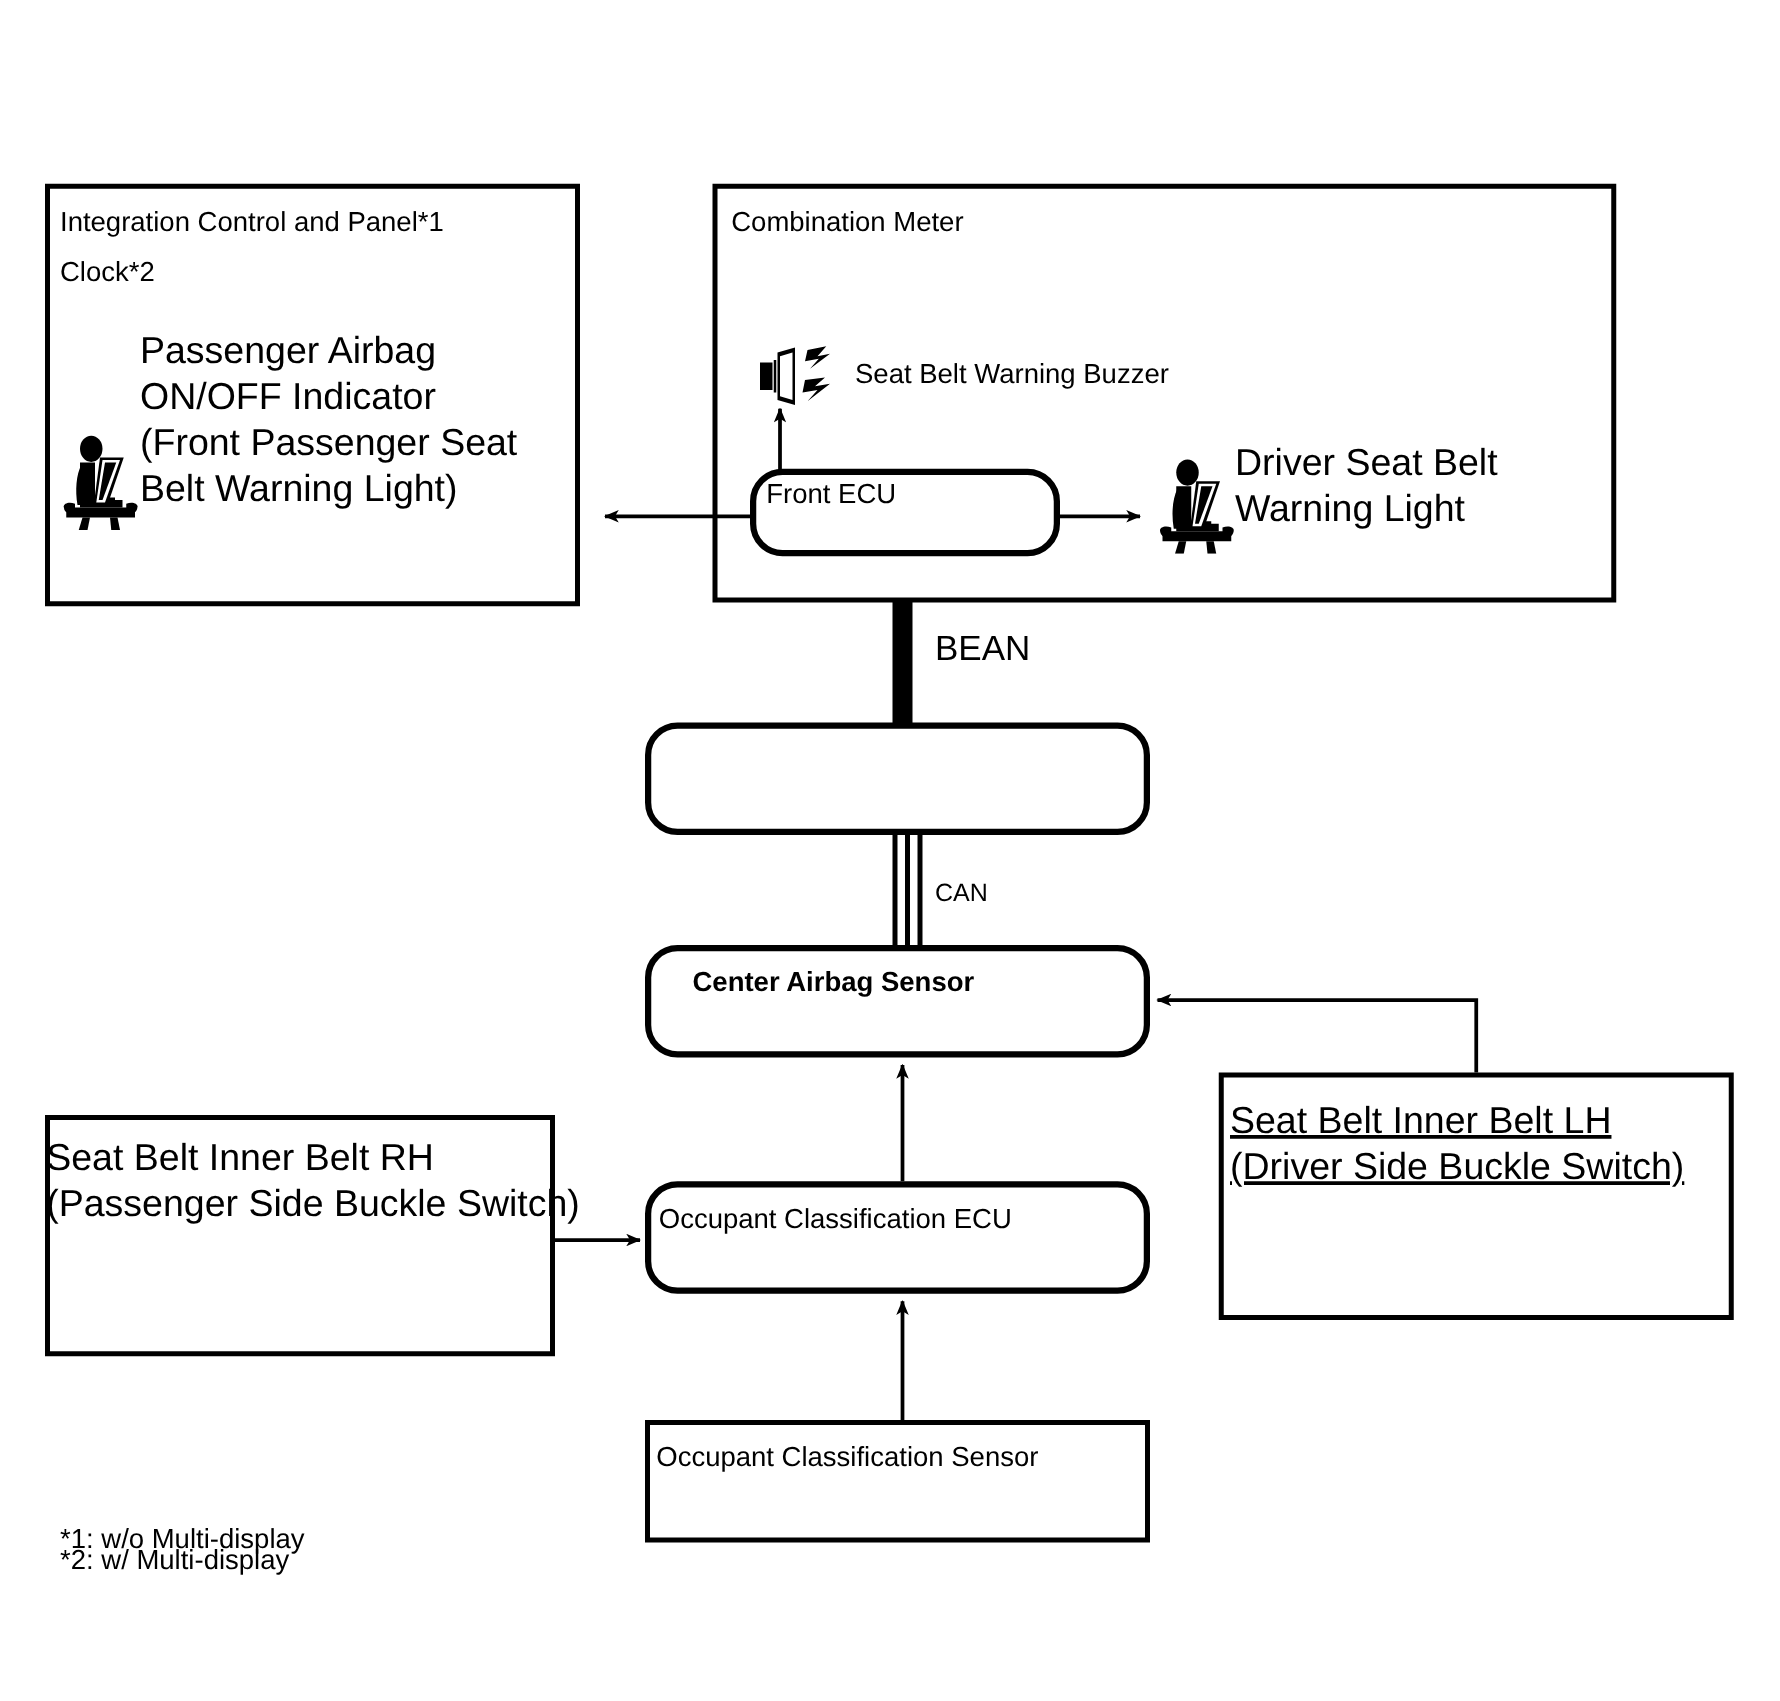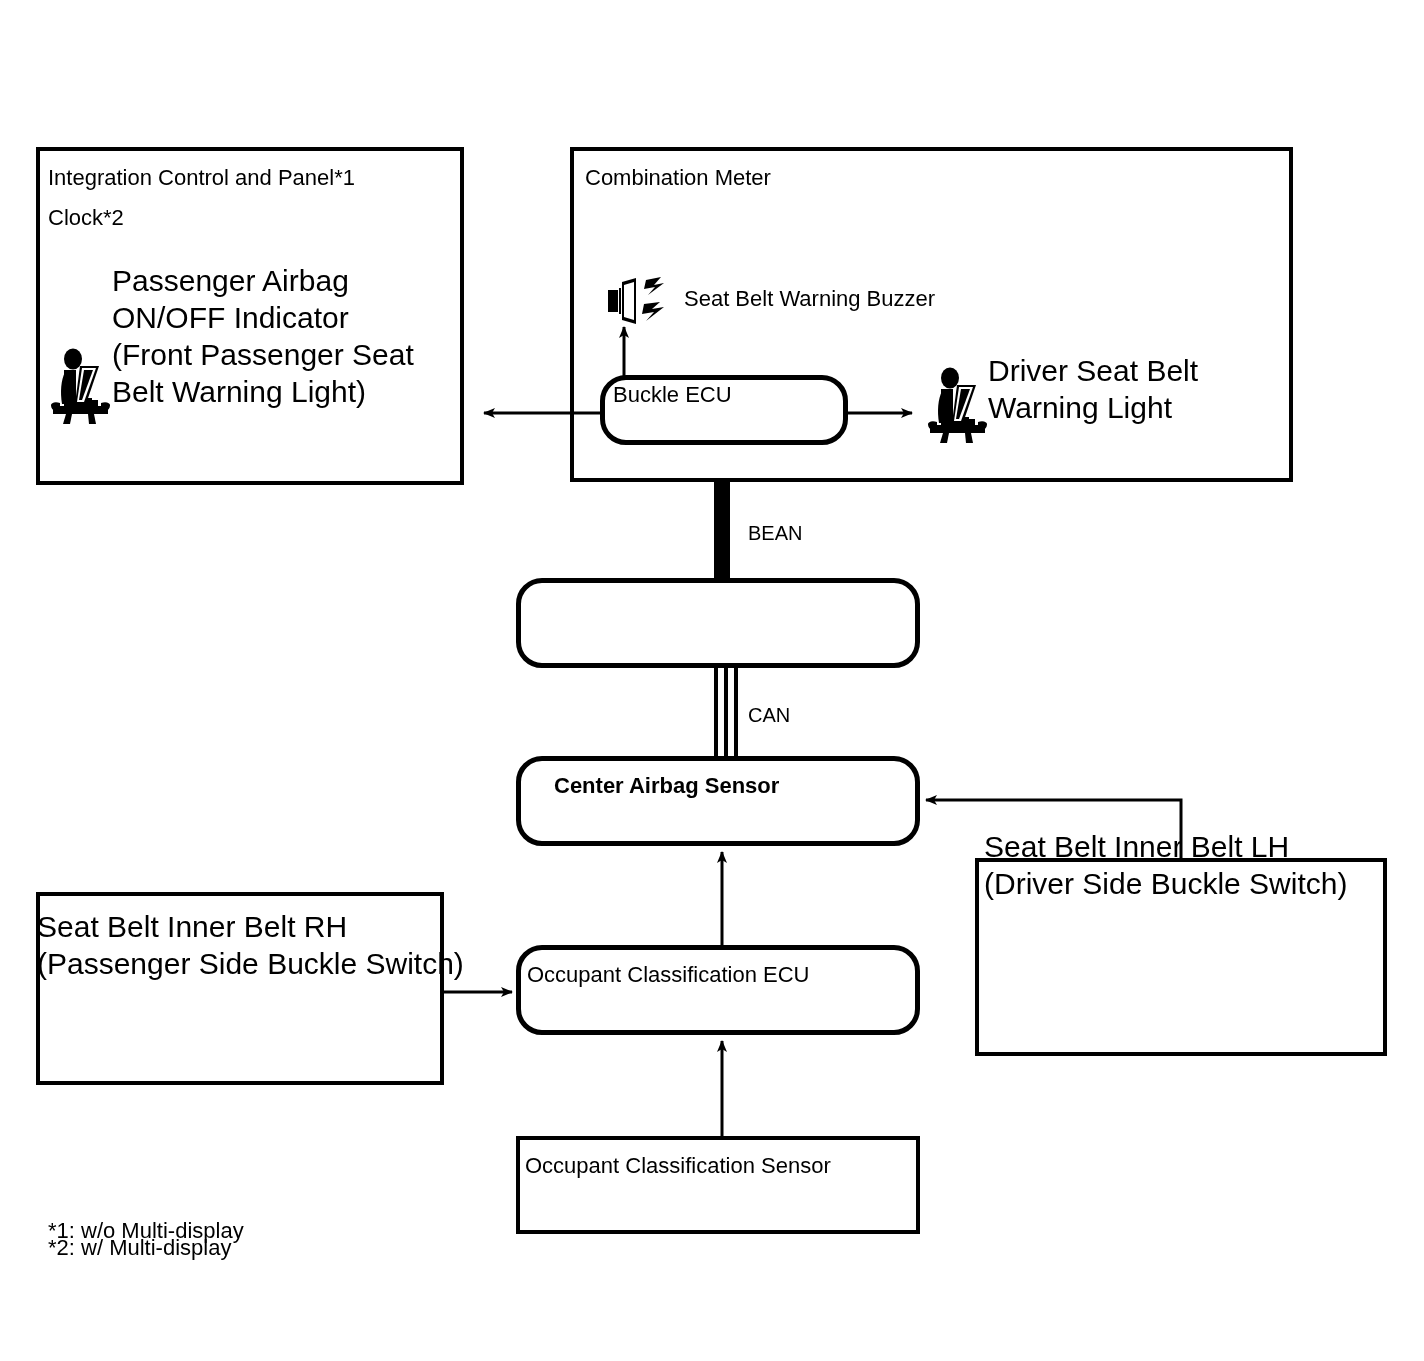--- a/index.html
+++ b/index.html
@@ -101,21 +101,21 @@
         <path d="M40 4 L55 1 L48 9 L58 7 L42 19 L49 11 L38 13 Z"></path>
         <path d="M38 28 L54 26 L46 33 L58 31 L40 45 L48 36 L36 38 Z"></path>
       </g>
     </svg>
   </div>
 
   <div class="lbl" style="left:684px; top:281px;">Seat Belt Warning Buzzer</div>
 
   <div class="rbox" style="left:600px; top:375px; width:248px; height:70px;"></div>
 
-  <div class="lbl" style="left:613px; top:377px;">Buckle ECU</div>
+  <div class="lbl" style="left:613px; top:377px;">Front ECU</div>
 
   <div class="lbl-multi" style="left:988px; top:352px;">Driver Seat Belt
 Warning Light</div>
 
   <div class="icon-wrap" style="left:925px; top:367px; width:66px; height:76px;">
     <svg width="66" height="76" viewBox="0 0 66 76">
       <g fill="#000">
         <ellipse cx="25" cy="11" rx="9" ry="10.5"></ellipse>
         <path d="M16 22 L16 58 L50 58 L50 52 L28 52 L28 22 Z"></path>
         <path d="M17 24 C13 32 12 44 14 56 L44 56 L44 50 L26 50 Z"></path>
@@ -140,24 +140,24 @@
   <div class="lbl" style="left:527px; top:957px;">Occupant Classification ECU</div>
 
   <div class="box" style="left:516px; top:1136px; width:404px; height:98px;"></div>
   <div class="lbl" style="left:525px; top:1148px;">Occupant Classification Sensor</div>
 
   <div class="box" style="left:36px; top:892px; width:408px; height:193px;"></div>
   <div class="lbl-multi" style="left:37px; top:908px;">Seat Belt Inner Belt RH
 (Passenger Side Buckle Switch)</div>
 
   <div class="box" style="left:975px; top:858px; width:412px; height:198px;"></div>
-  <div class="lbl-multi" style="left:984px; top:828px;">Seat Belt Inner Belt LH
+  <div class="lbl-multi" style="left:984px; top:878px;text-decoration:underline;">Seat Belt Inner Belt LH
 (Driver Side Buckle Switch)</div>
 
-  <div class="lbl" style="left:748px; top:515px; font-size:20px;text-align:center;">BEAN</div>
+  <div class="lbl" style="left:748px; top:501px; font-size:28px;text-align:center;">BEAN</div>
   <div class="lbl" style="left:748px; top:697px; font-size:20px;">CAN</div>
 
   <div class="lbl" style="left:48px; top:1172px;margin-top:41px;">*1: w/o Multi-display</div>
   <div class="lbl" style="left:48px; top:1230px;">*2: w/ Multi-display</div>
 
   <svg class="overlay">
     <defs>
       <marker id="arrow" markerWidth="12" markerHeight="10" refX="11" refY="5" orient="auto" markerUnits="userSpaceOnUse">
         <path d="M0,0 L12,5 L0,10 L3,5 Z" fill="#000"></path>
       </marker>

